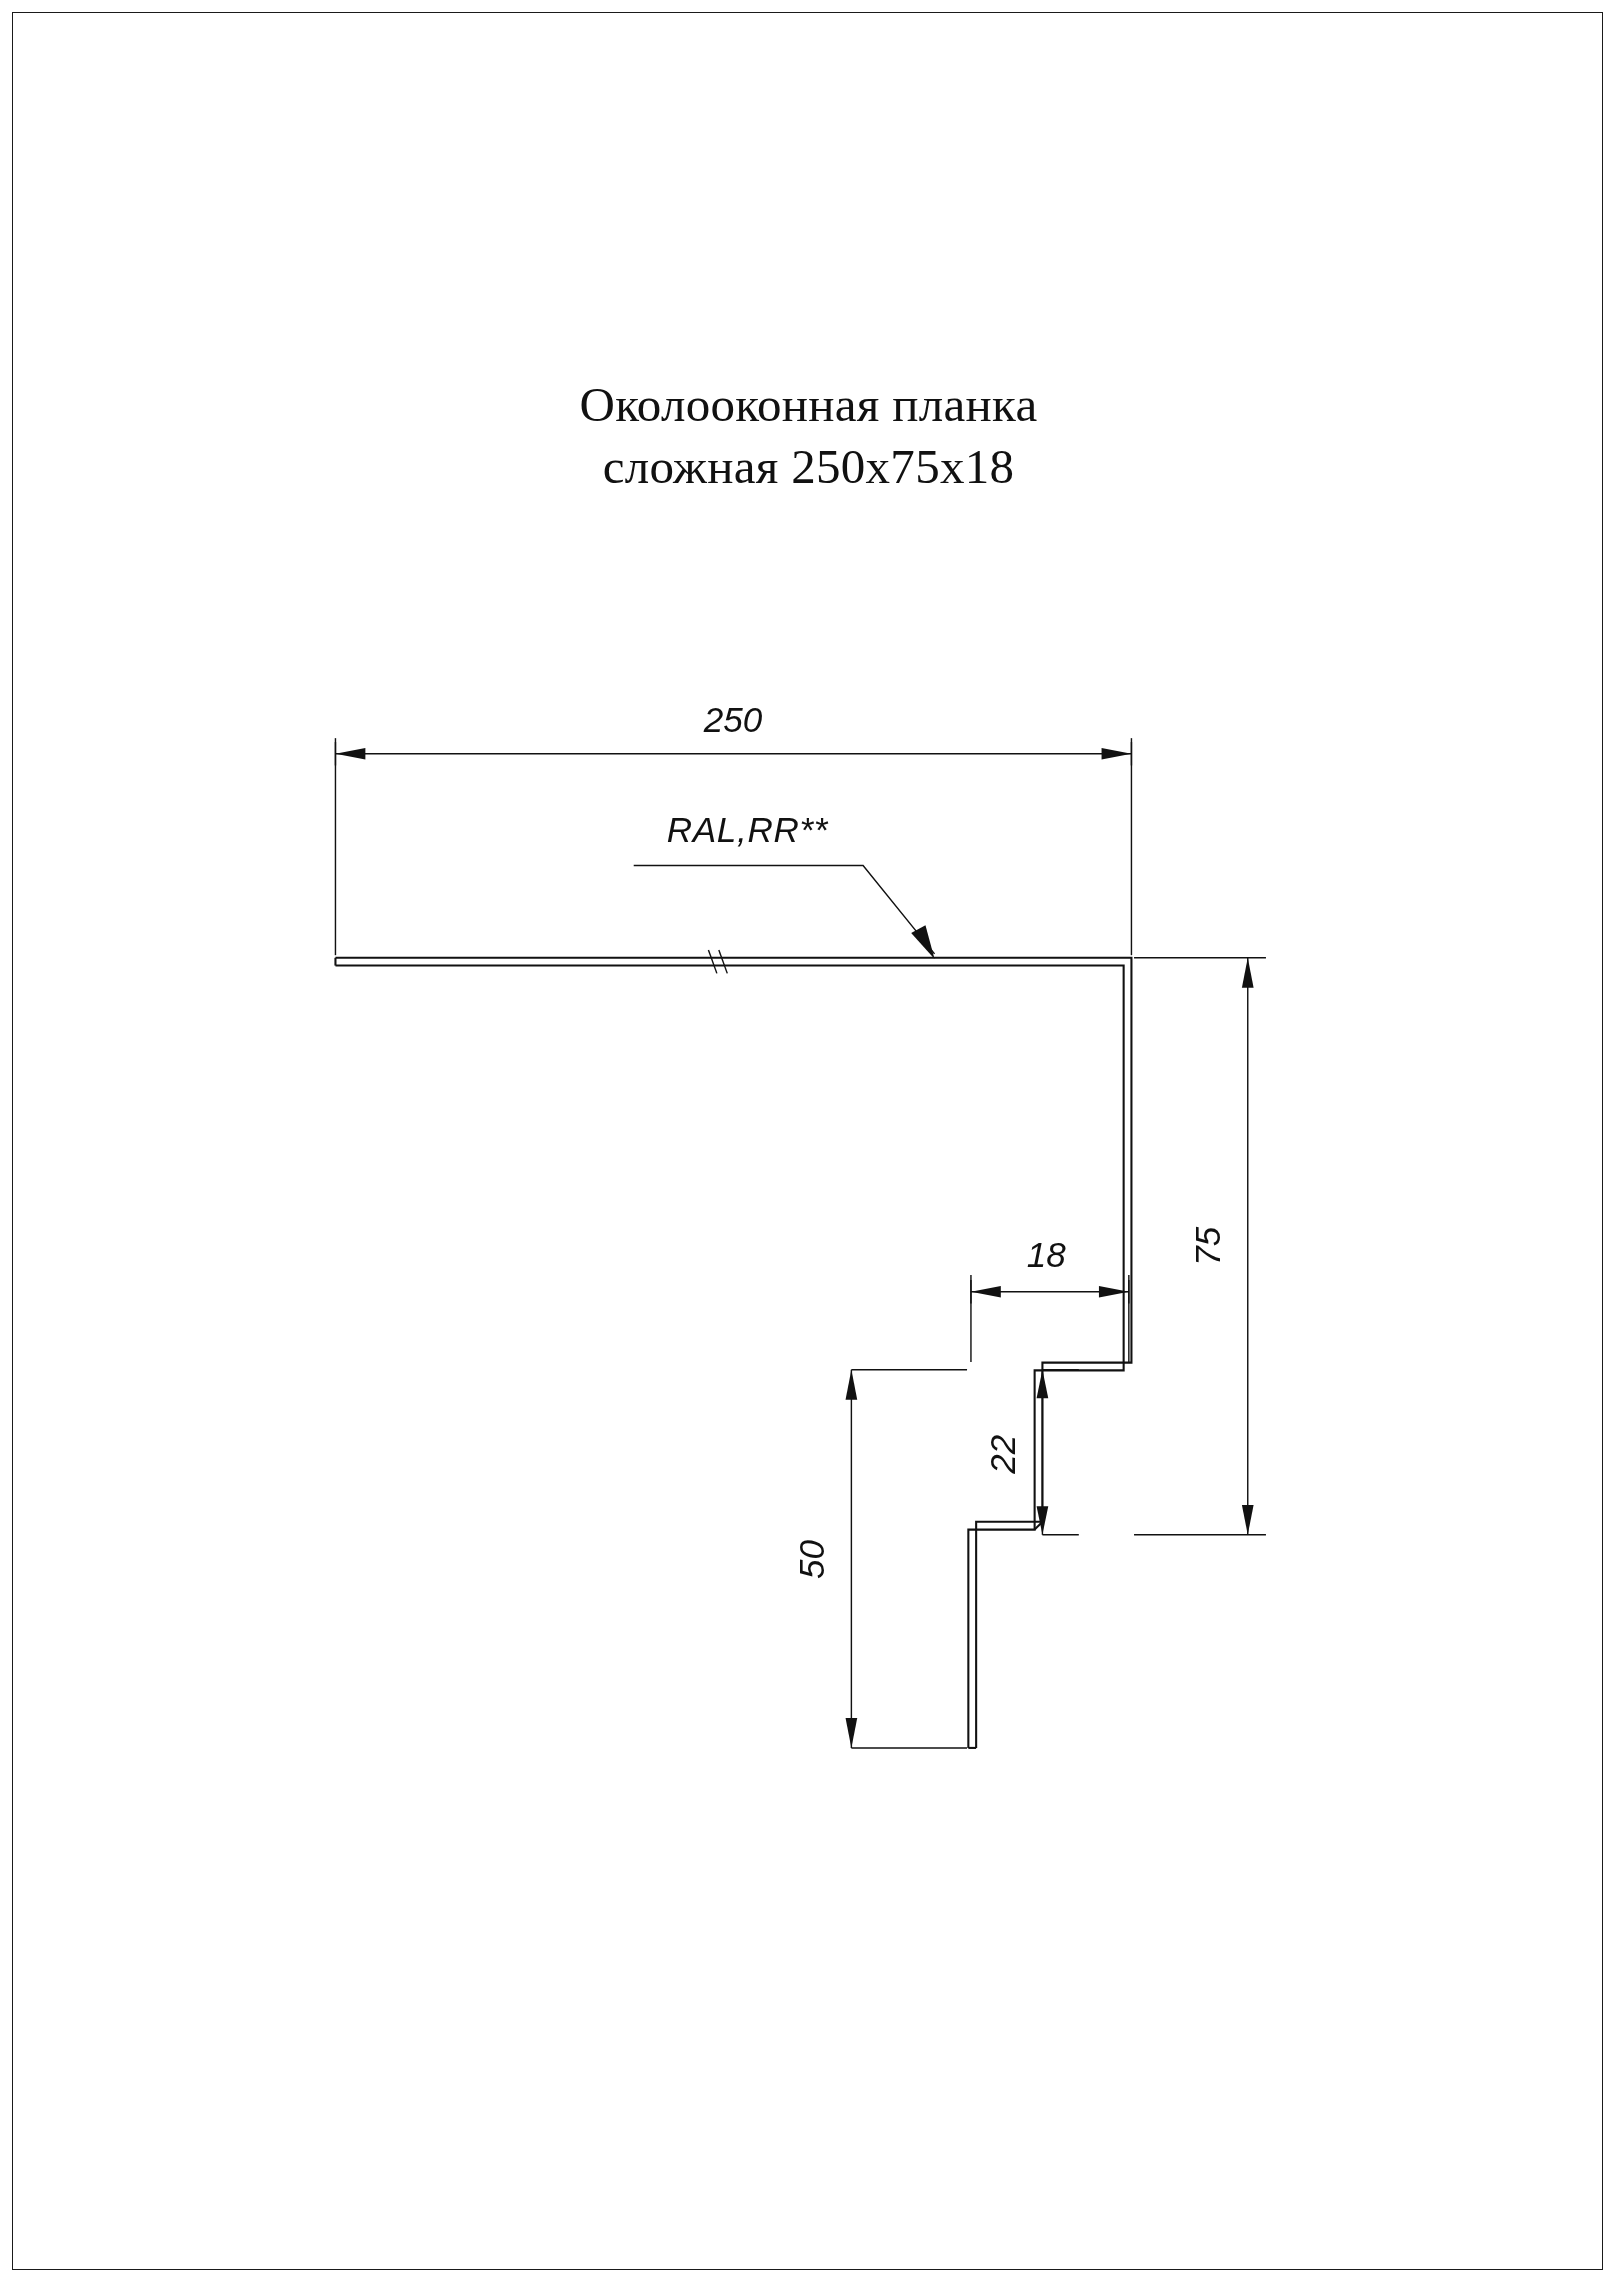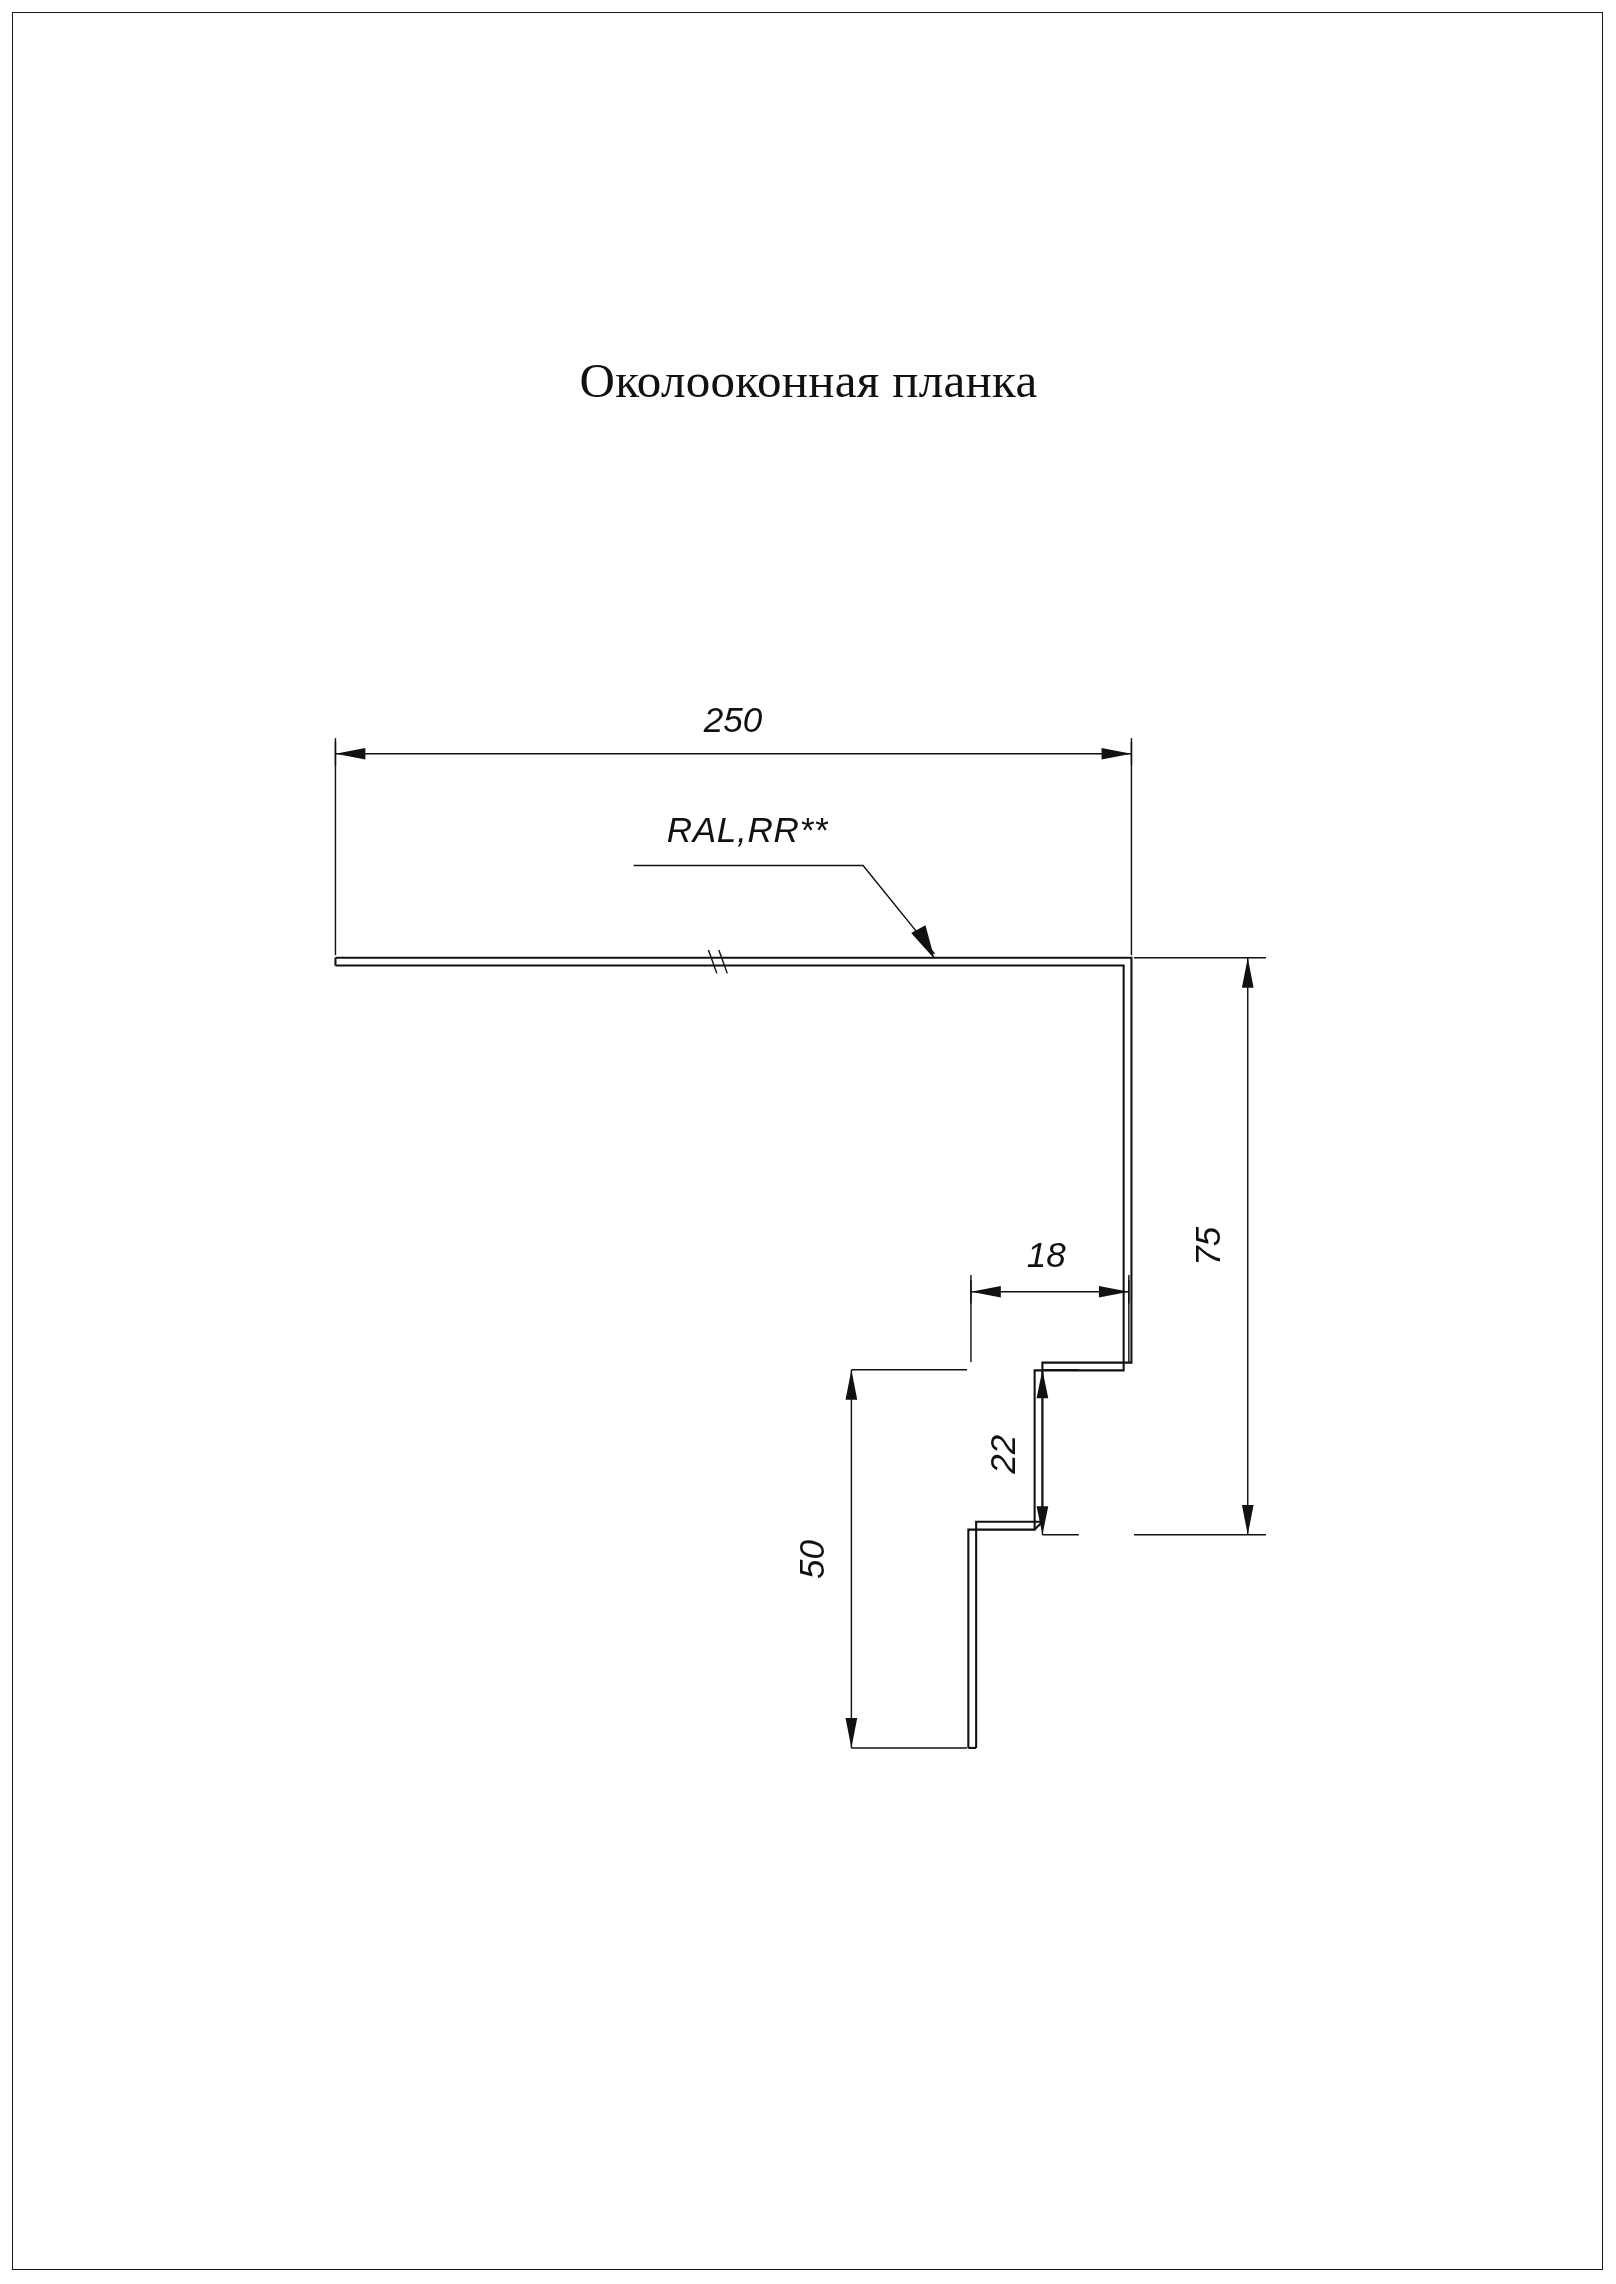--- a/index.html
+++ b/index.html
@@ -24,21 +24,21 @@
     left: 11.7px;
     top: 11.7px;
     width: 1591px;
     height: 2258px;
     border: 1.9px solid #1a1a1a;
     box-sizing: border-box;
   }
   #title-block {
     position: absolute;
     left: 0;
-    top: 350px;
+    top: 374px;
     width: 1617px;
     text-align: center;
     font-family: "Liberation Serif", serif;
     font-size: 49px;
     line-height: 1.26;
     color: #111111;
     letter-spacing: 0.3px;
   }
   #title-block .line {
     display: block;
@@ -83,20 +83,21 @@
 </style>
 </head>
 <body>
 
 <div id="page">
 
   <div id="page-border"></div>
 
   <div id="title-block">
     <span class="line">Околооконная планка</span>
+    <span class="line">сложная 250x75x18</span>
   </div>
 
   <svg id="drawing" viewBox="0 0 2488 3515">
 
     <g>
       <path class="prof-line" d="M 516 1474
                L 1741 1474
                L 1741 2097
                L 1604 2097
                L 1604 2342

